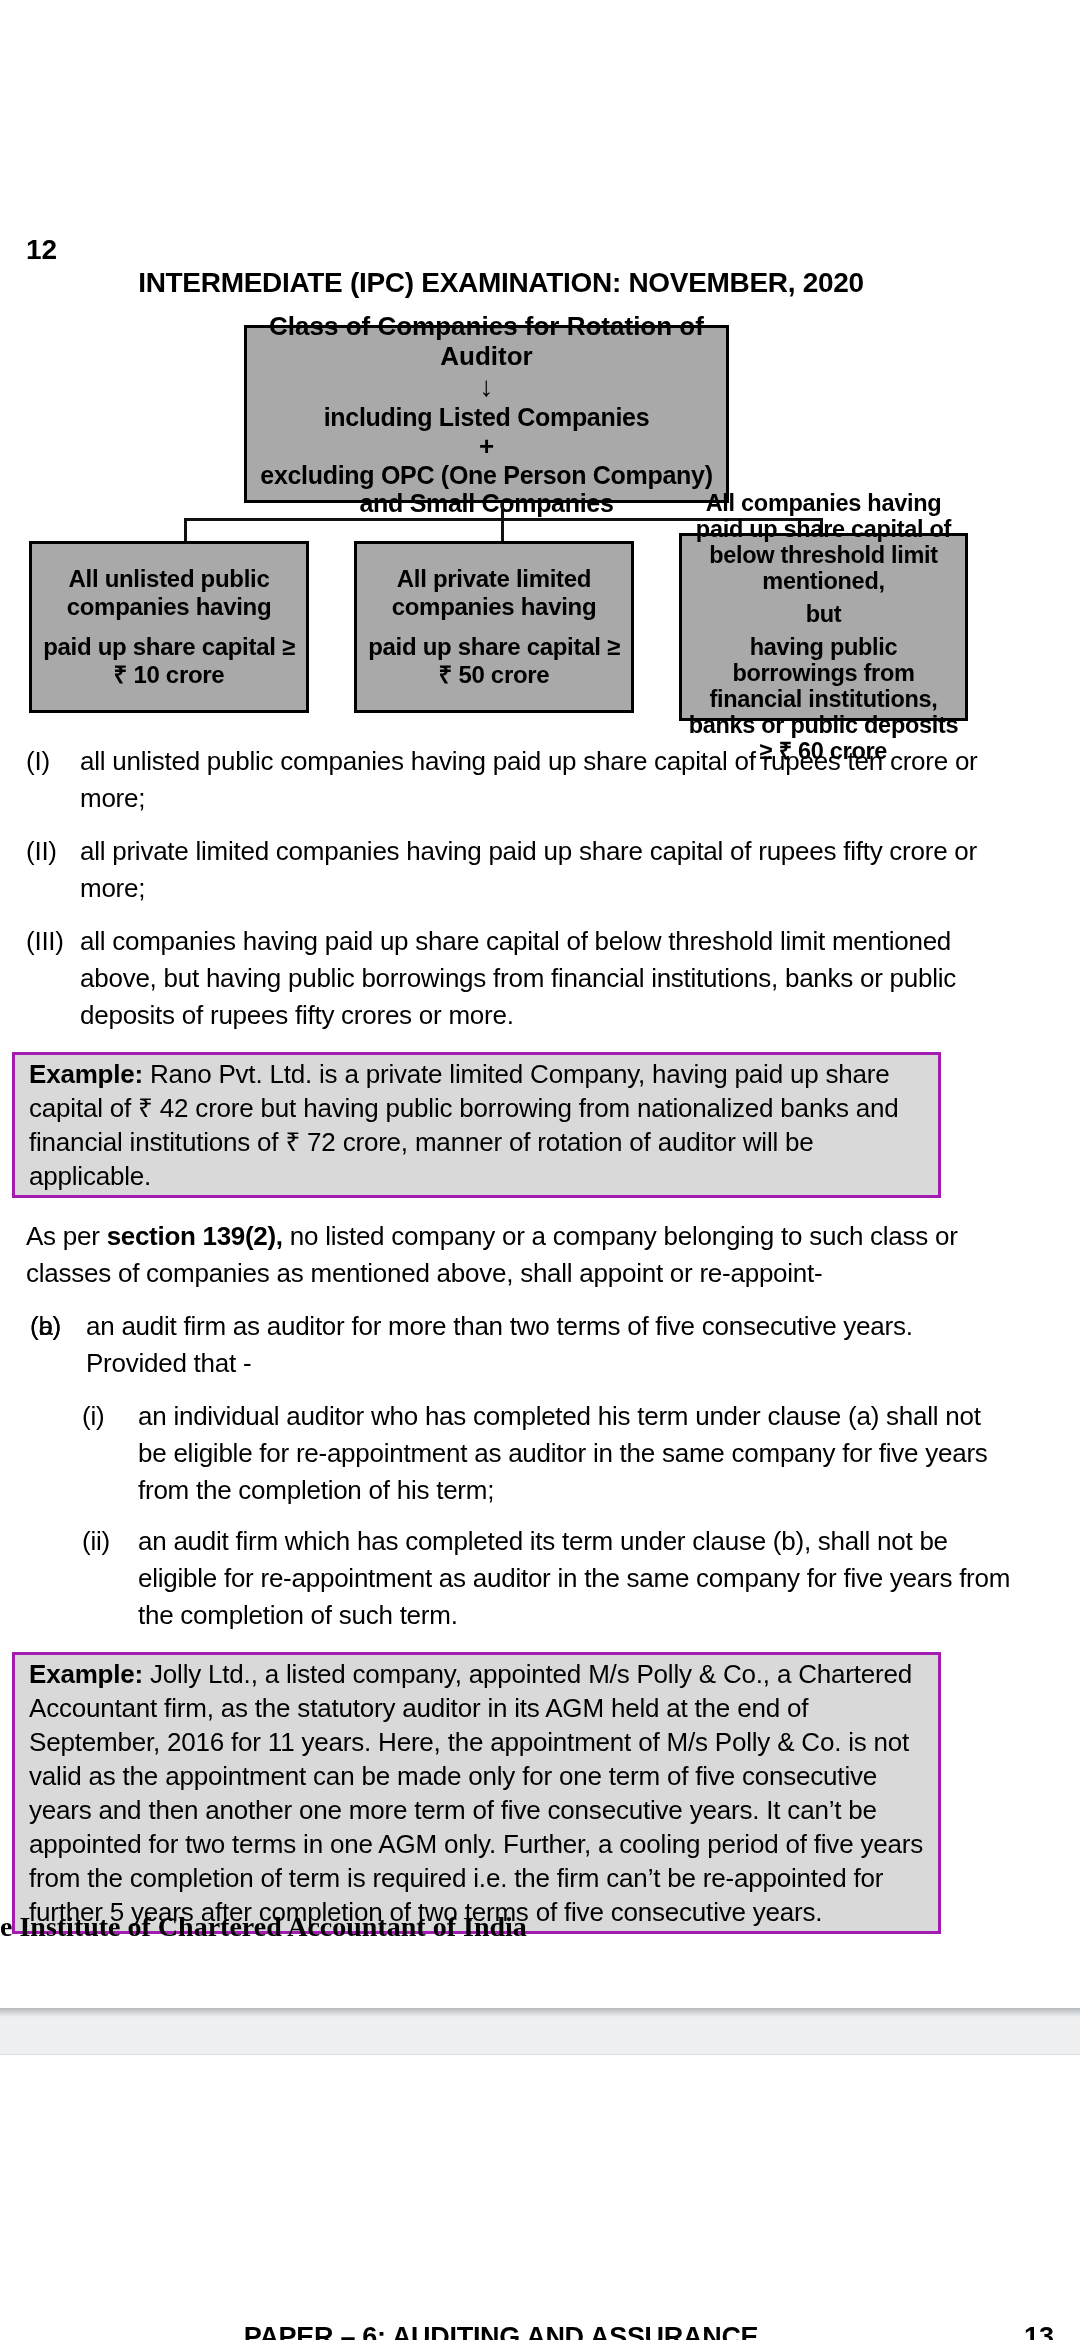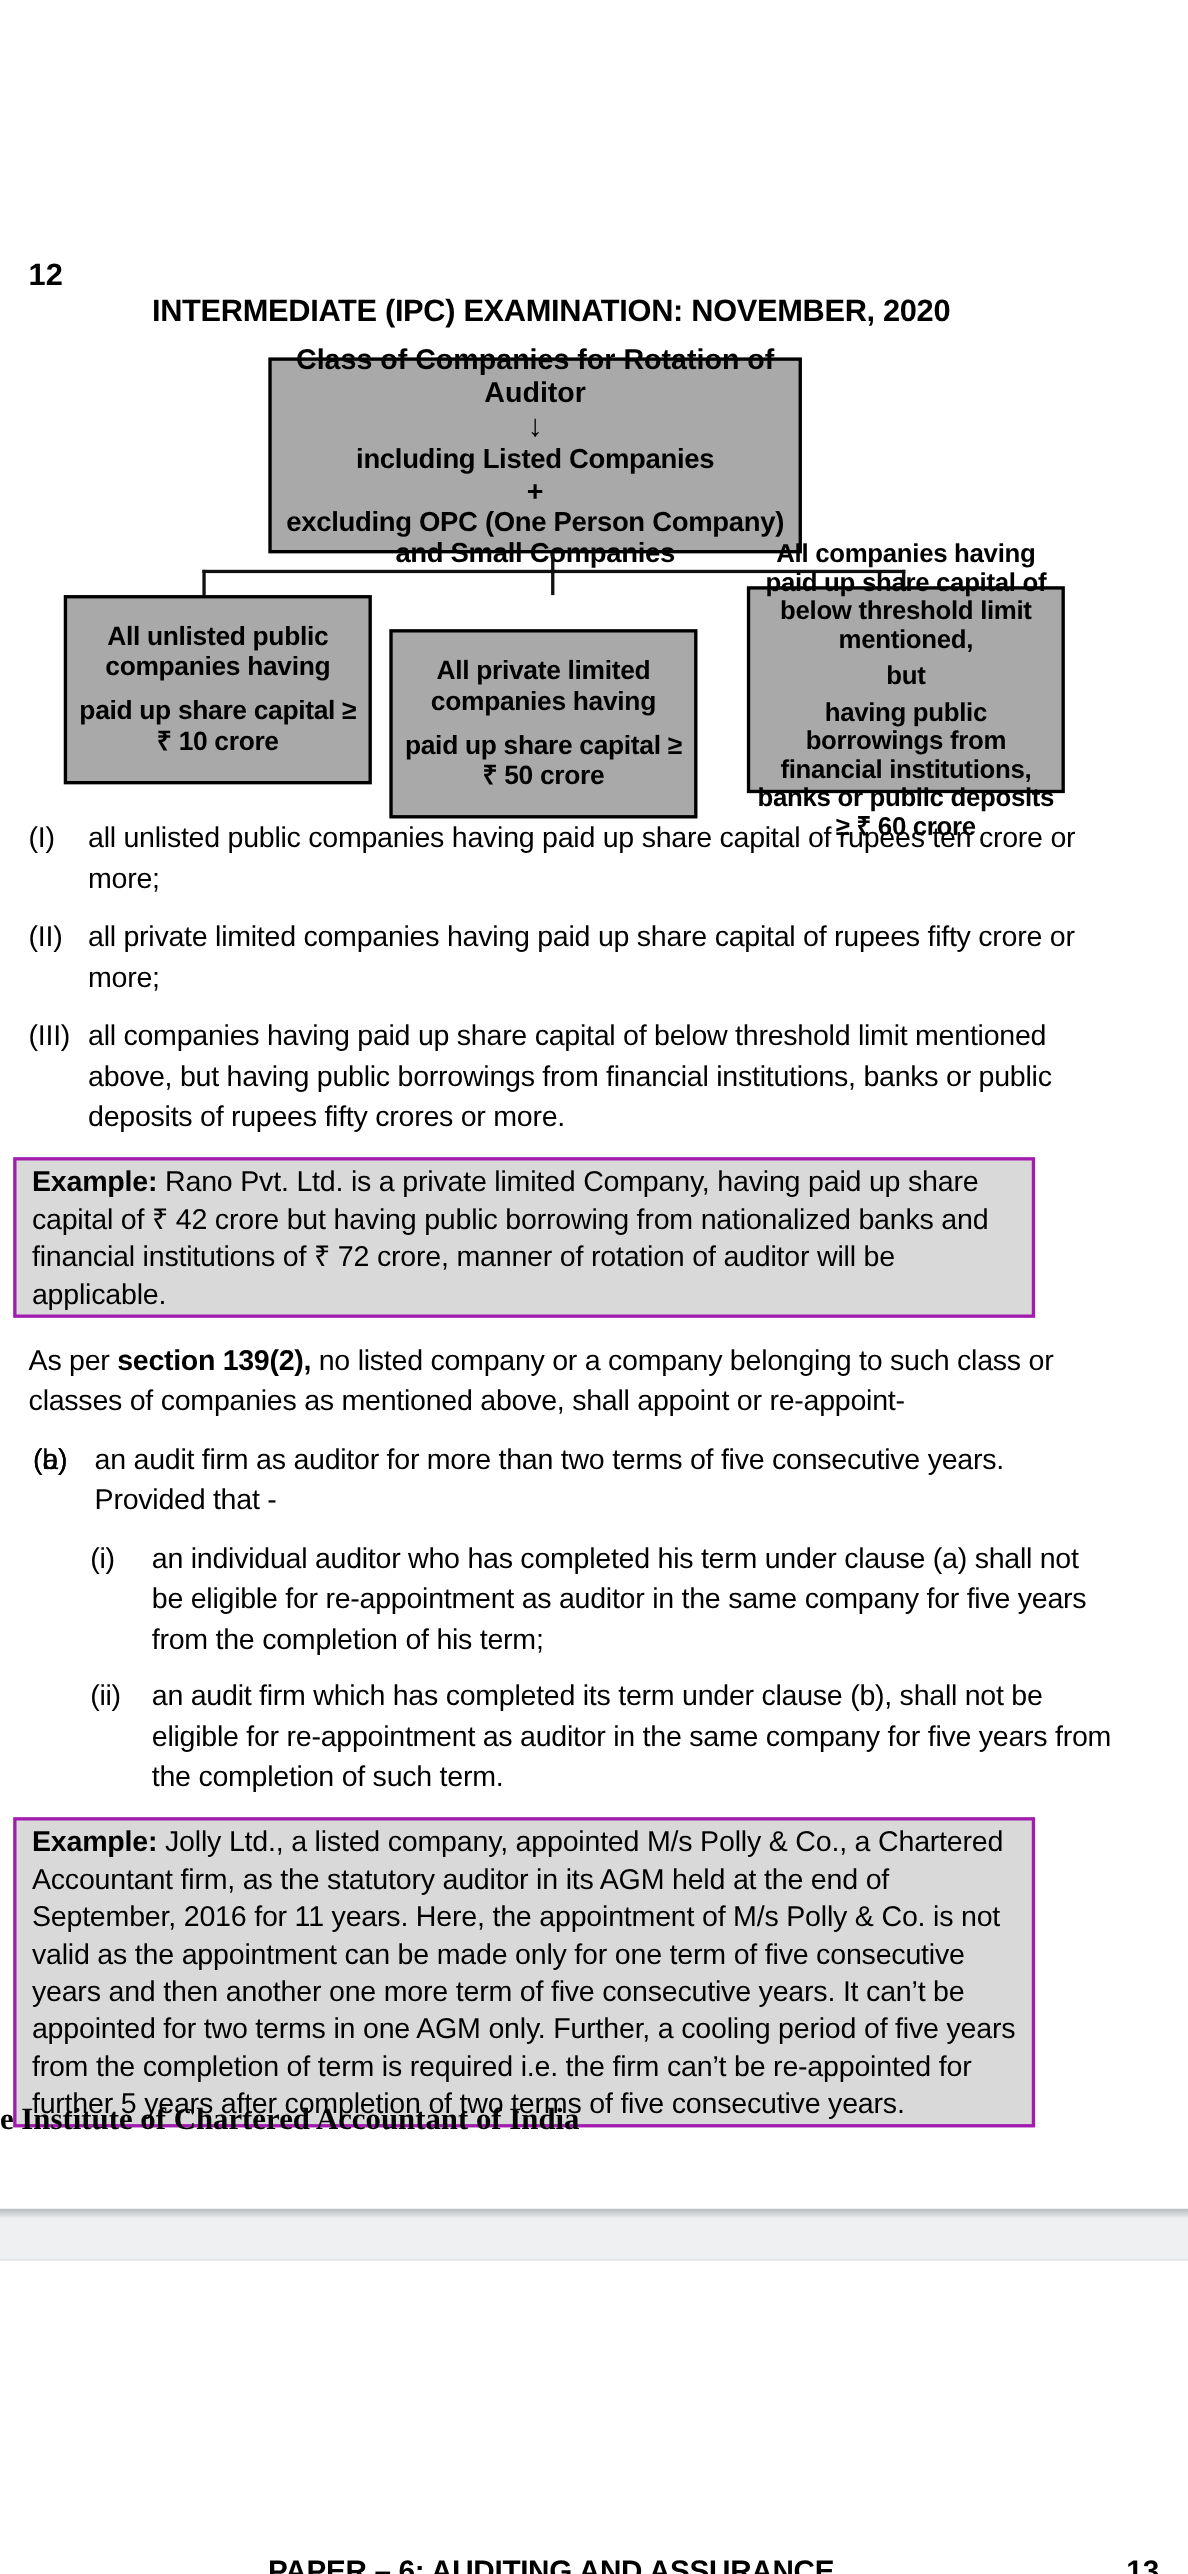--- a/index.html
+++ b/index.html
@@ -40,22 +40,22 @@
   .fc-arrow{font-size:28px;line-height:28px;}
   .fc-line{font-size:25px;line-height:28px;letter-spacing:-0.3px;}
   .fc-plus{font-size:26px;line-height:26px;}
   .conn{position:absolute;background:#111;}
   .conn-v1{left:501px;top:178px;width:3px;height:18px;}
   .conn-h{left:184px;top:193px;width:639px;height:3px;}
   .conn-vl{left:184px;top:193px;width:3px;height:23px;}
   .conn-vm{left:501px;top:193px;width:3px;height:23px;}
   .conn-vr{left:820px;top:193px;width:3px;height:15px;}
   .fc-child{font-size:24px;line-height:28px;padding:4px 6px;gap:12px;letter-spacing:-0.3px;}
-  .fc-left {left:58px; top:216px;width:280px;height:172px;}
-  .fc-mid  {left:354px;top:216px;width:280px;height:172px;margin-top:31px;}
+  .fc-left {left:29px; top:216px;width:280px;height:172px;}
+  .fc-mid  {left:354px;top:216px;width:280px;height:172px;}
   .fc-right{left:679px;top:208px;width:289px;height:188px;font-size:23.5px;line-height:26px;gap:7px;padding:2px 4px;}
 
   
   .textcol{
     position:absolute;top:743px;left:0;right:0;
     font-size:26px;line-height:37px;letter-spacing:-0.25px;
     padding-right:66px;
   }
   .li{position:relative;padding-left:80px;margin-bottom:16px;}
   .li .li-label{position:absolute;left:26px;top:0;}

